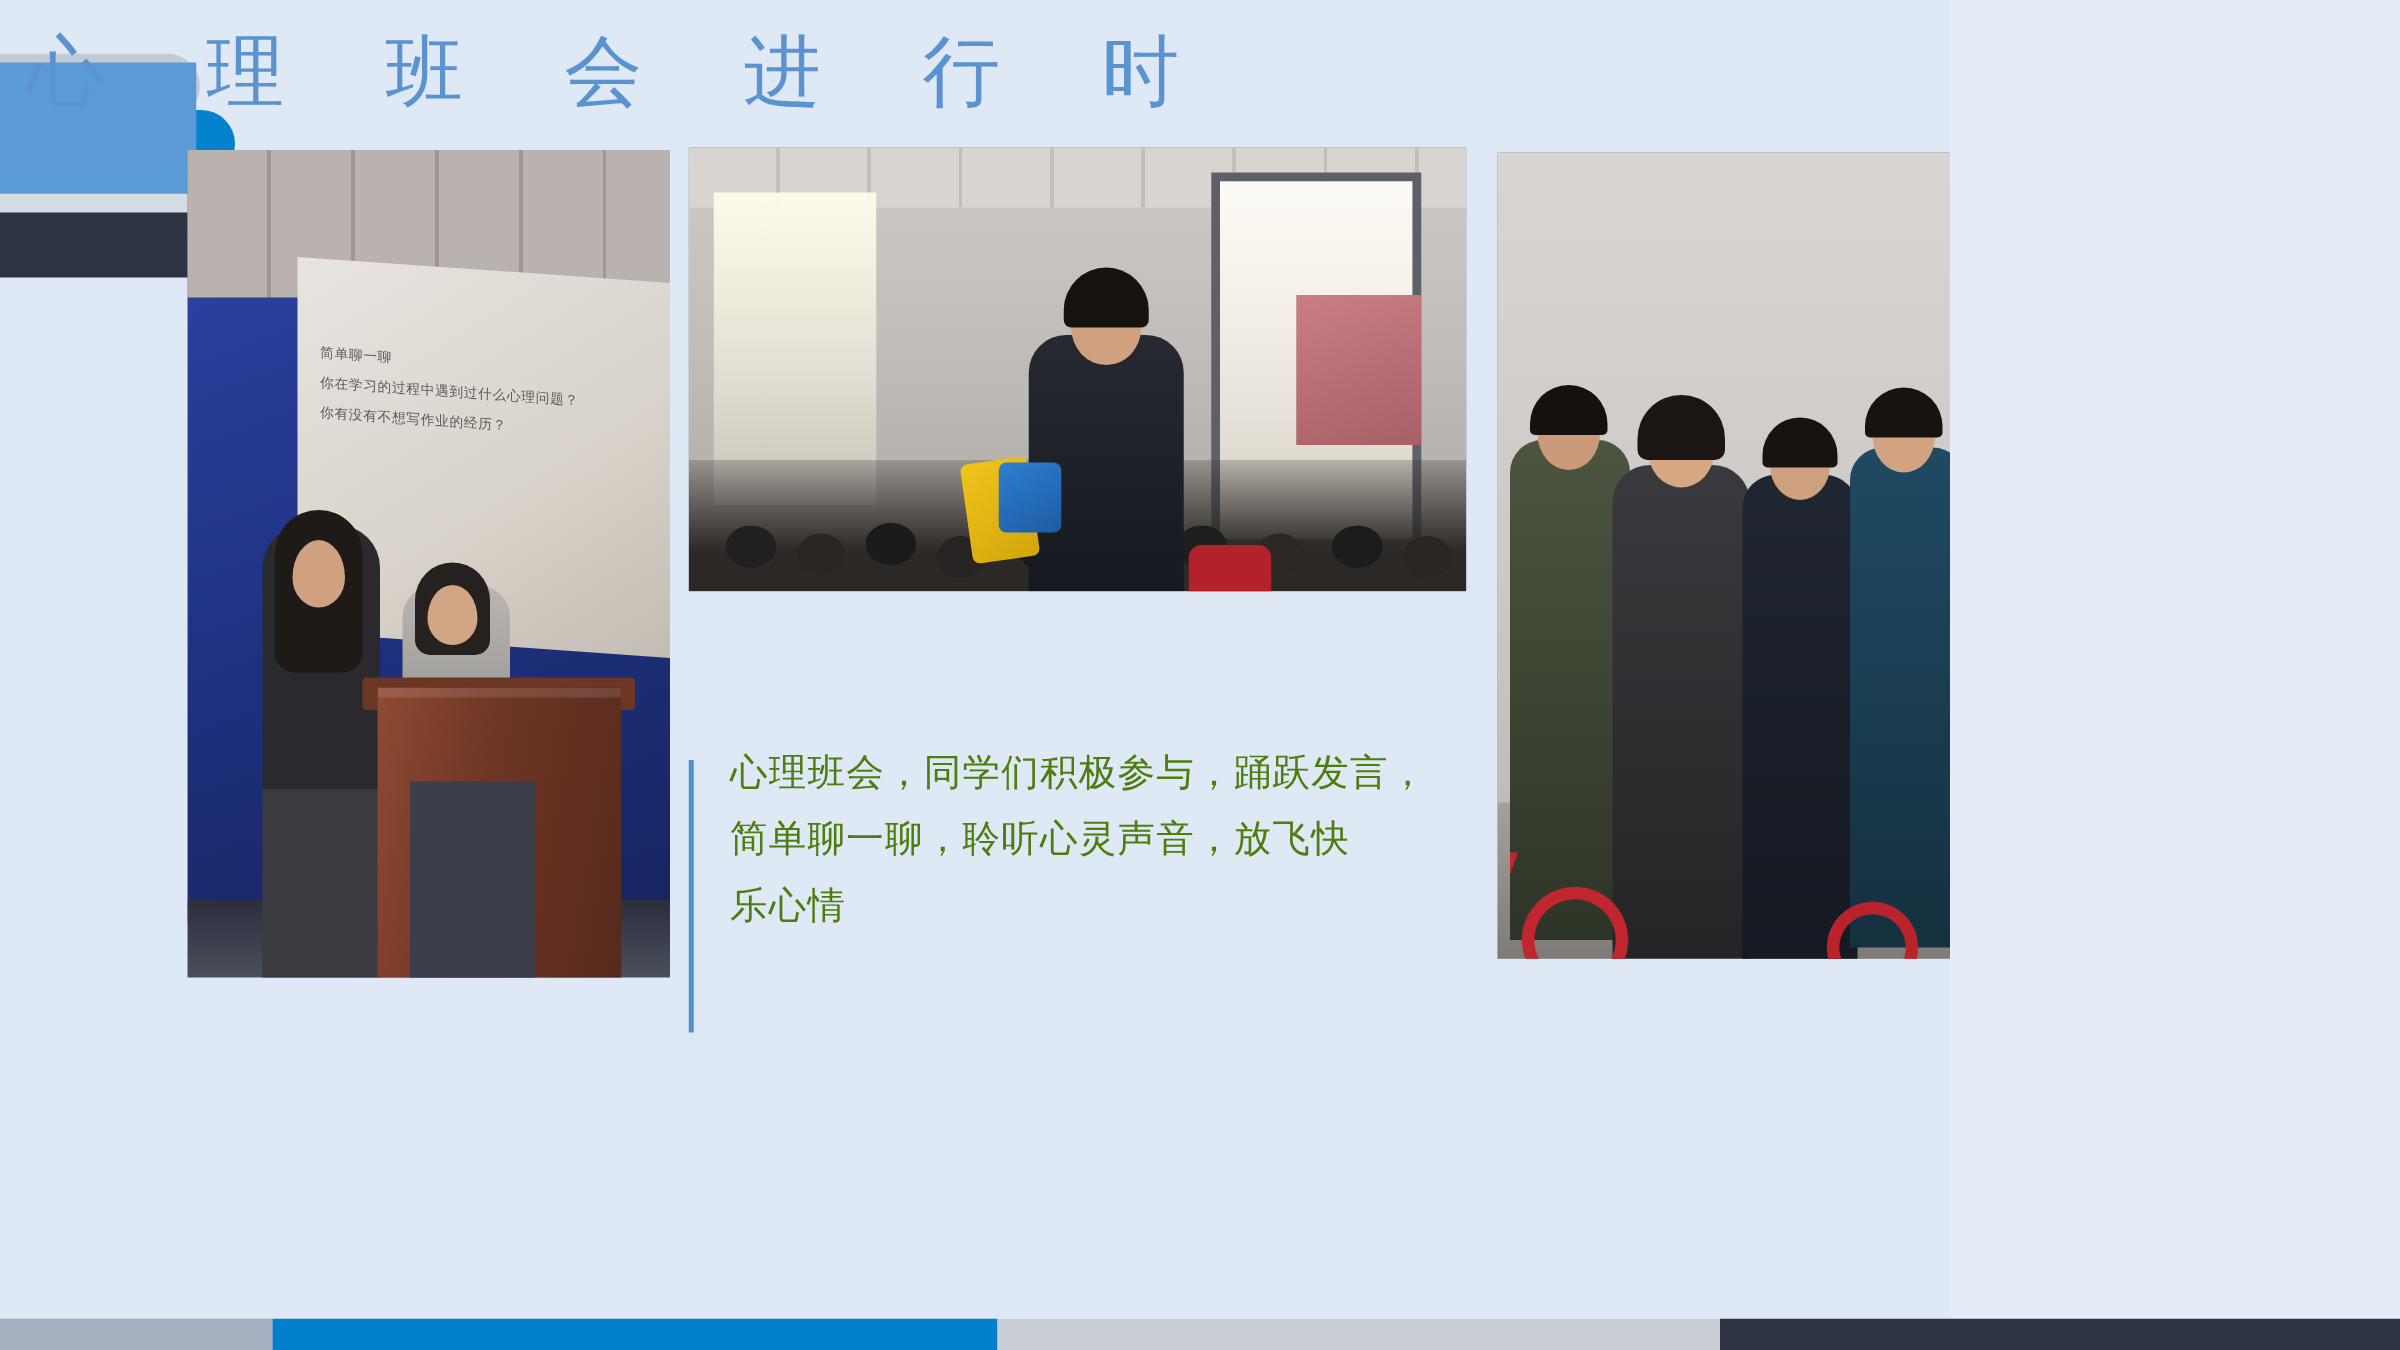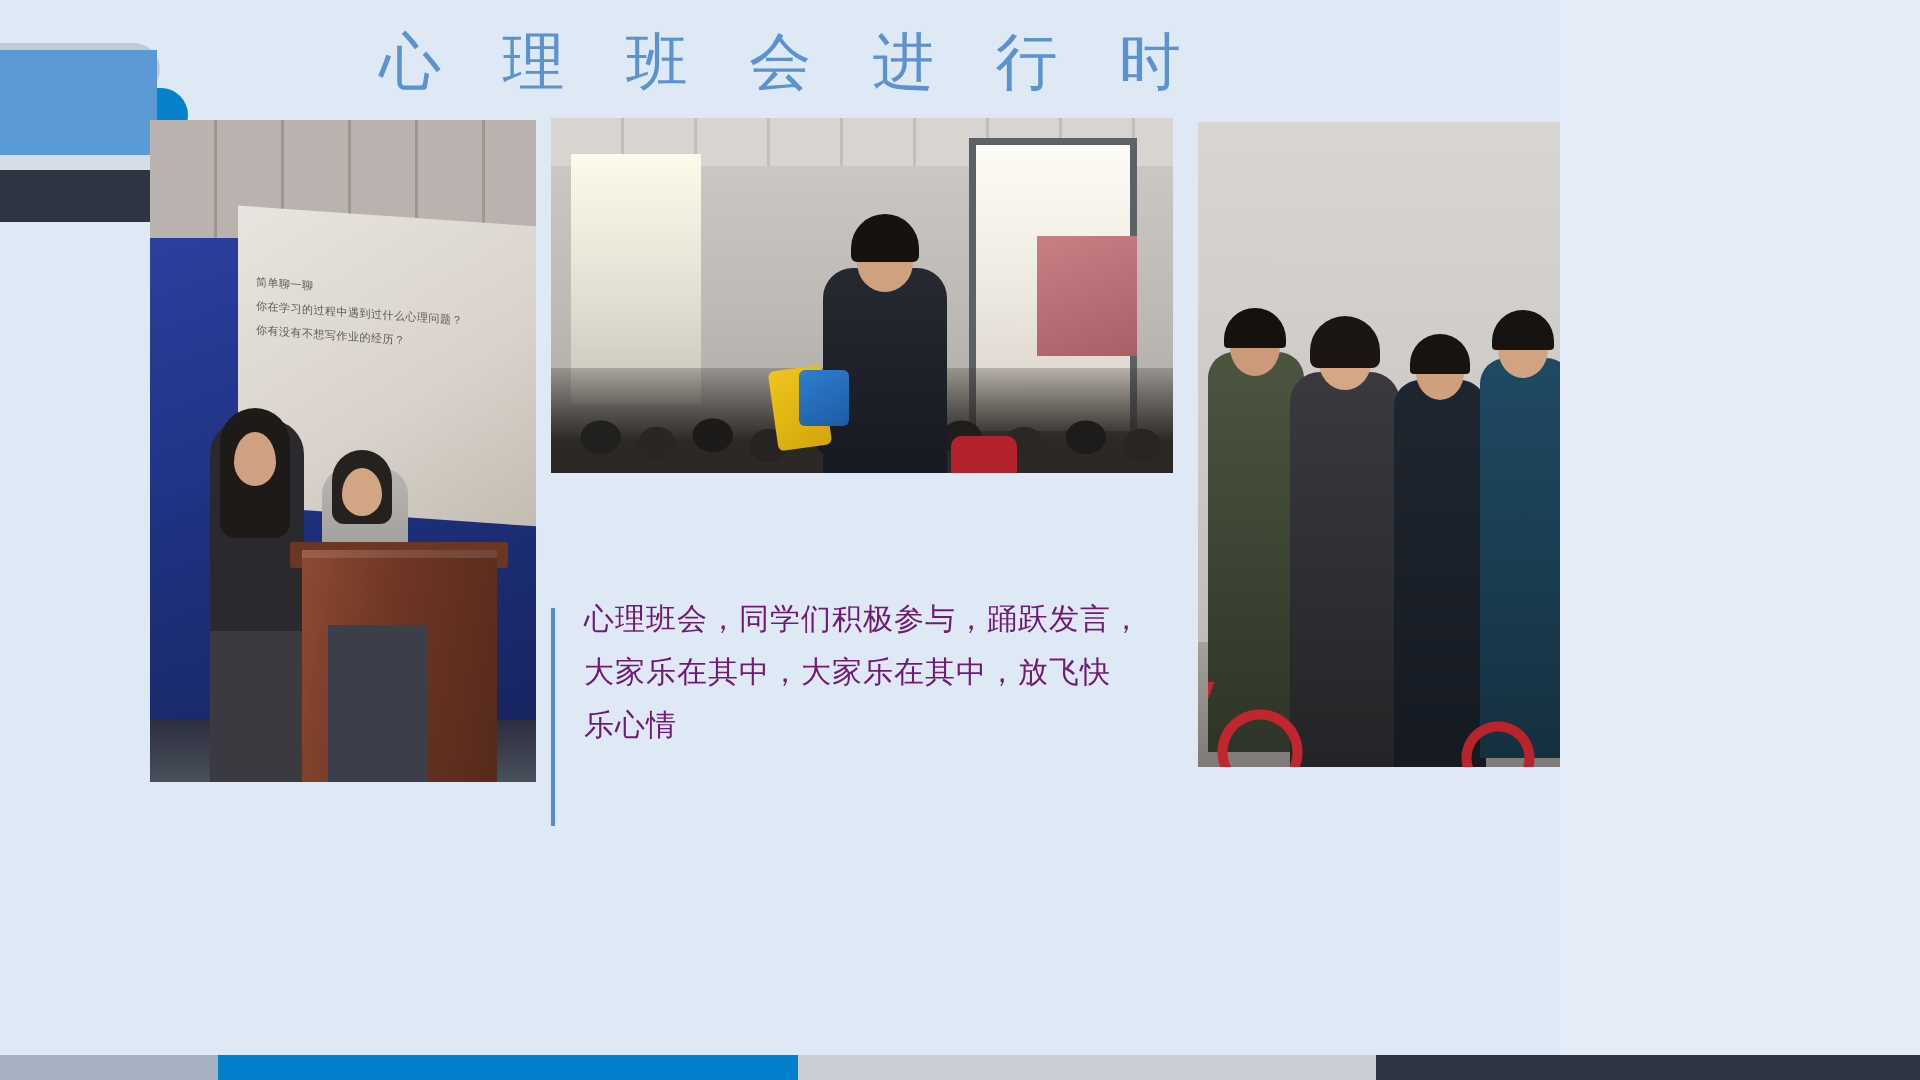--- a/index.html
+++ b/index.html
@@ -15,22 +15,22 @@
     background:#dfe9f5; overflow:hidden;
   }
   #right-filler {
     position:absolute; left:1560px; top:0; width:360px; height:1080px;
     background:#e3ecf7;
   }
 
   
   #title {
     position:absolute; left:0; top:22px; width:1560px;
-    text-align:center;
-    font-family:Liberation Sans, sans-serif;
+    text-align:left;
+    font-family:Liberation Mono, monospace;
     font-size:62px;
     line-height:80px;
     letter-spacing:22px;
     text-indent:22px;
     color:#5b93d0;
     font-weight:400;
     white-space:nowrap;
   }
 
   
@@ -228,21 +228,21 @@
   
   #text-accent {
     position:absolute; left:551px; top:608px; width:4px; height:218px;
     background:#4d8fd0;
   }
   #body-text {
     position:absolute; left:584px; top:592px; width:580px;
     font-family:"DejaVu Serif", serif;
     font-size:30px;
     line-height:53px;
-    color:#701a75;
+    color:#4d7c0f;
     letter-spacing:1px;
   }
   #body-text p { margin:0; }
 
   
   #bottom-strip { position:absolute; left:0; bottom:0; height:25px; width:1920px; display:flex; }
   #bs-gray  { width:218px; background:#a7b0c1; }
   #bs-blue  { width:580px; background:#0380cc; }
   #bs-light { width:578px; background:#c9ced6; }
   #bs-navy  { flex:1;      background:#2e3442; }
@@ -313,21 +313,21 @@
     <div class="rp s4"></div>
     <div class="rp s4h"></div>
     <div class="rp s4hair"></div>
     <div class="rp redbike"></div>
     <div class="rp redbike2"></div>
   </div>
 
   <div id="text-accent"></div>
   <div id="body-text">
     <p>心理班会，同学们积极参与，踊跃发言，</p>
-    <p>大家乐在其中，大家乐在其中，放飞快</p>
+    <p>简单聊一聊，聆听心灵声音，放飞快</p>
     <p>乐心情</p>
   </div>
 
 </div>
 
 <div id="right-filler"></div>
 
 <div id="bottom-strip">
   <div id="bs-gray"></div>
   <div id="bs-blue"></div>

